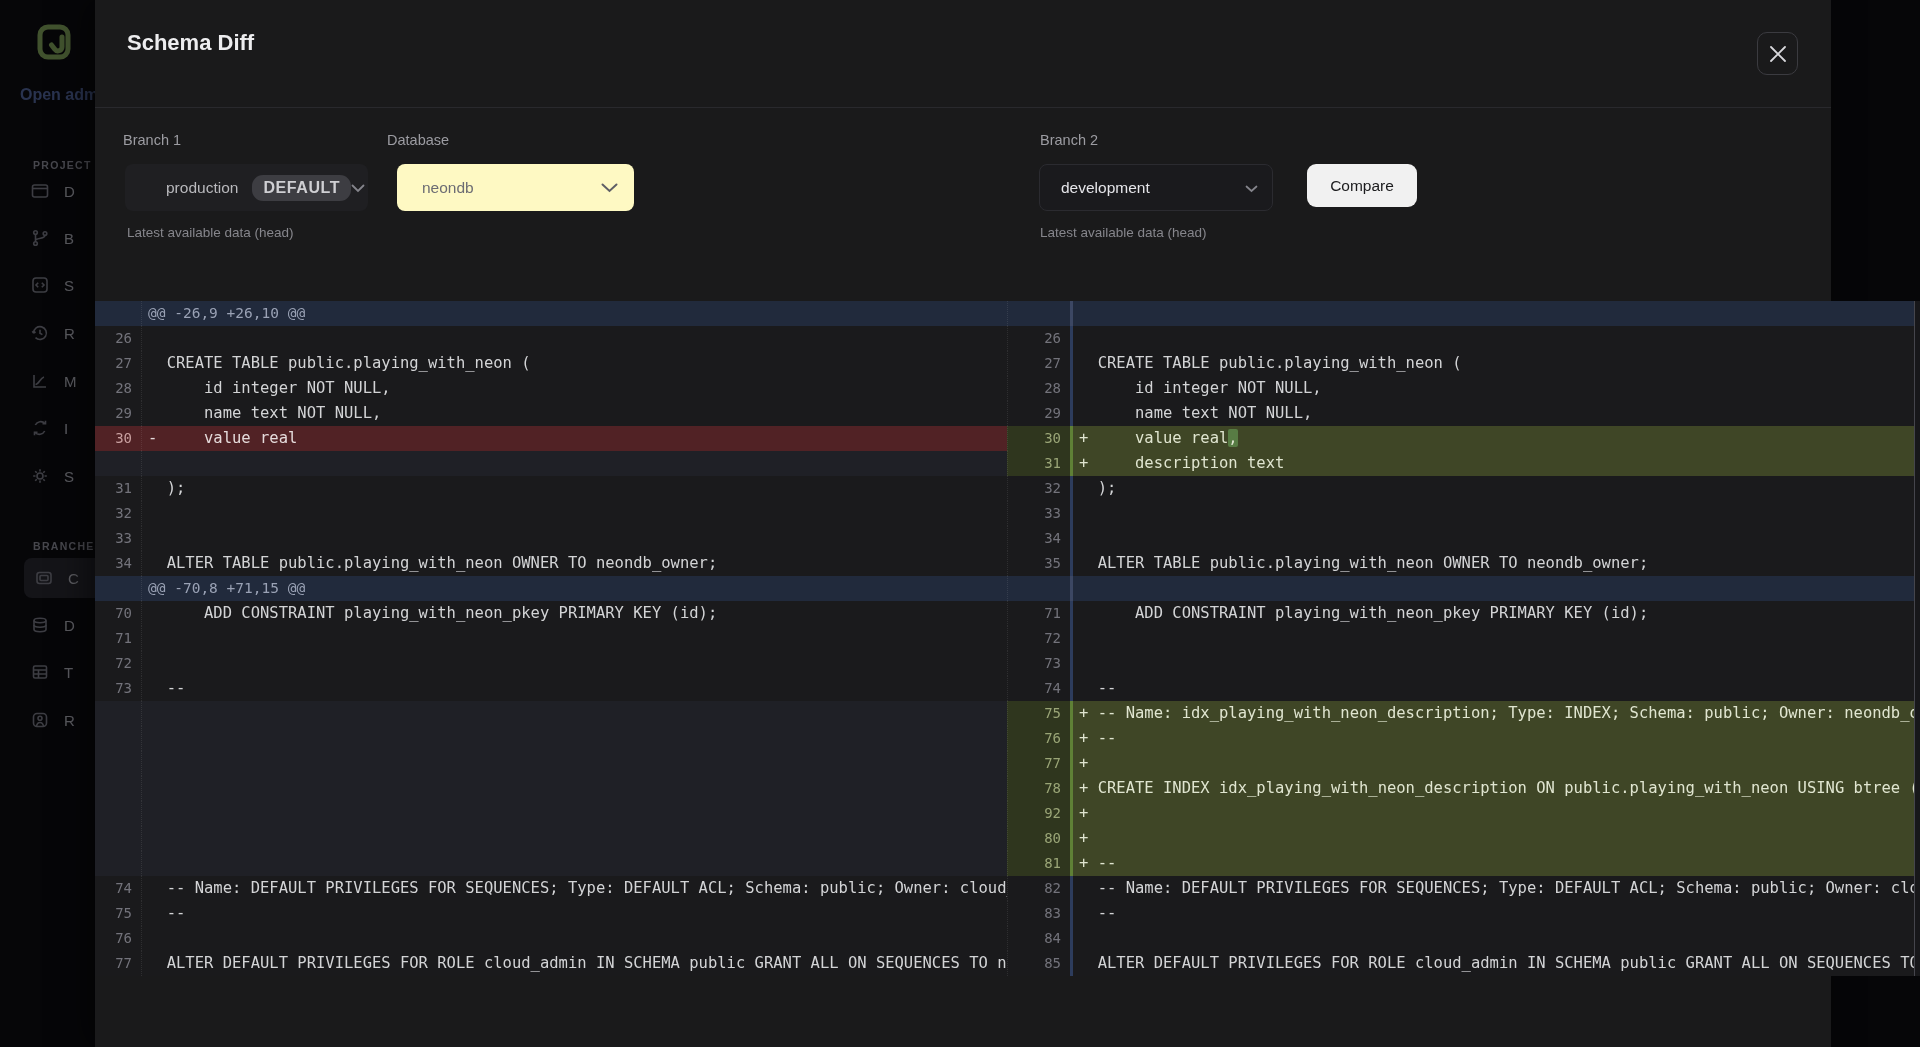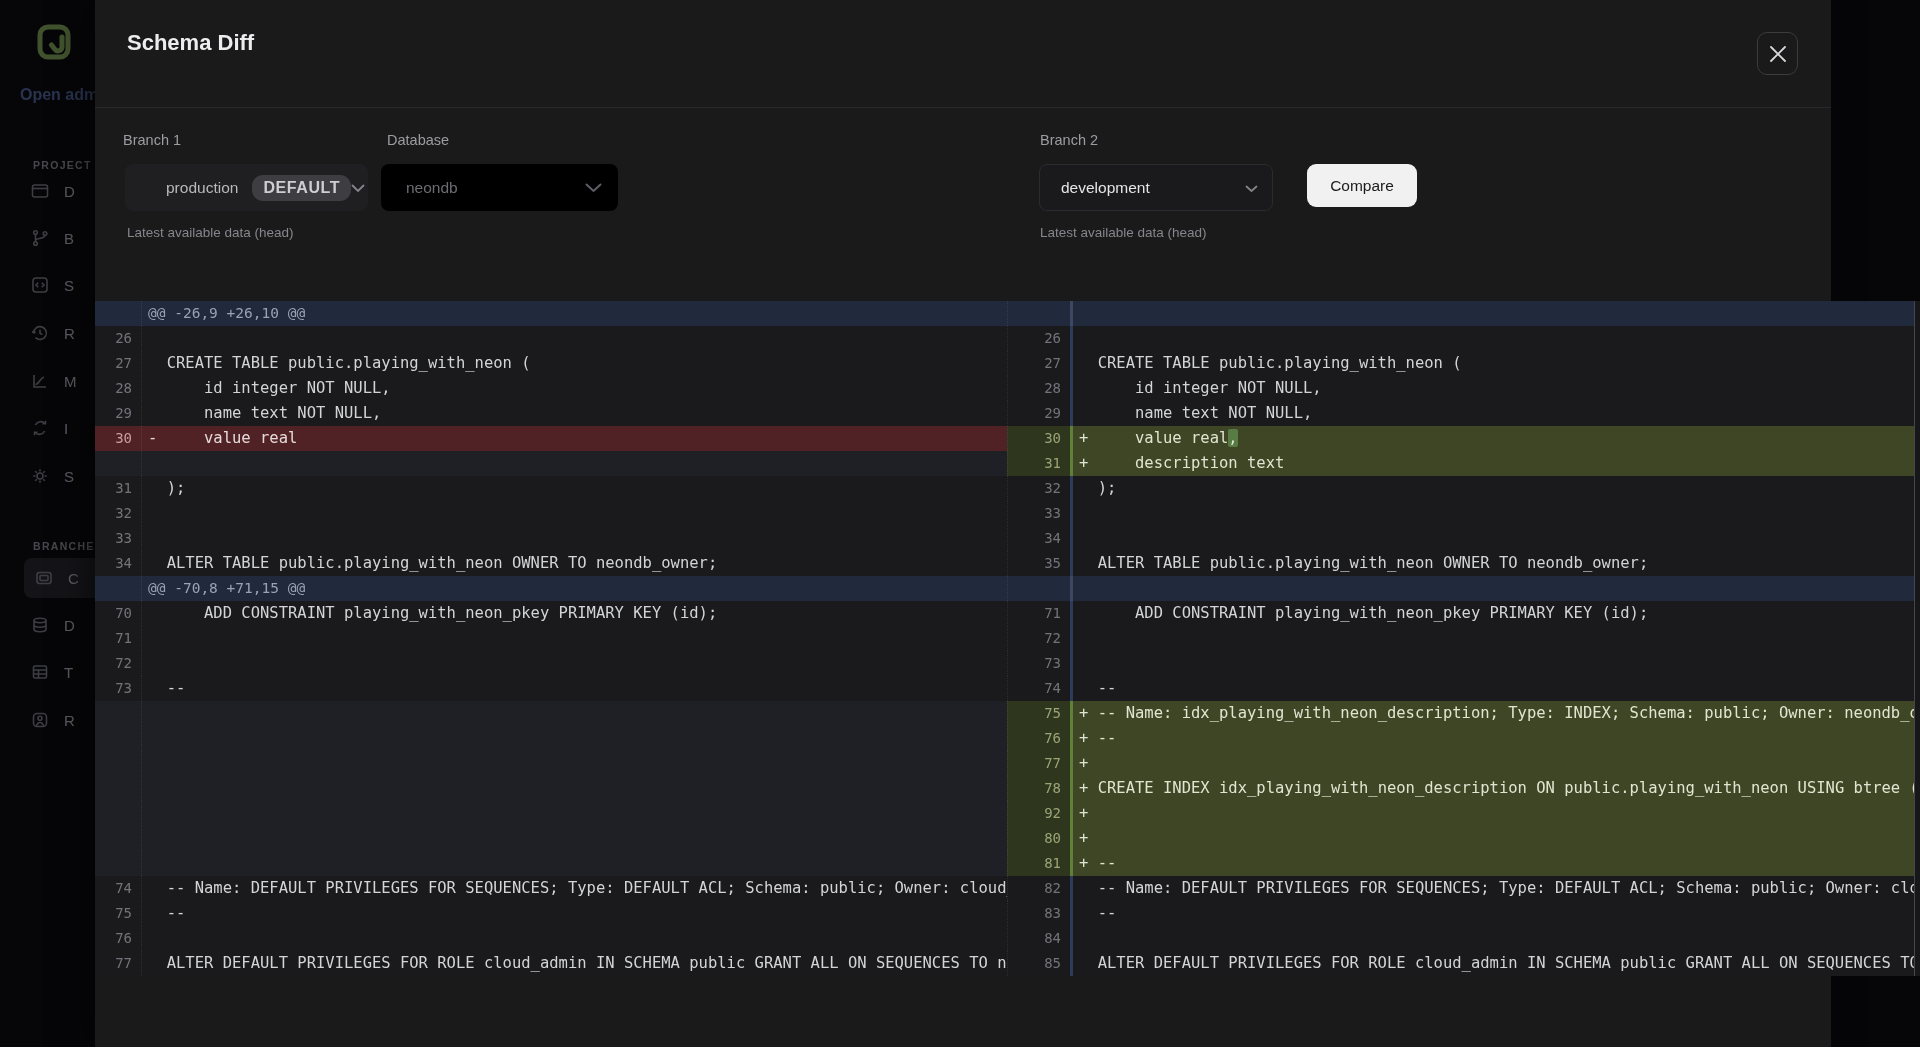--- a/index.html
+++ b/index.html
@@ -22,21 +22,21 @@
   .modal{position:absolute;left:95px;top:0;width:1736px;height:1047px;background:#1a1a1b;box-shadow:-8px 0 30px rgba(0,0,0,.5);}
   .m-header{position:absolute;left:0;top:0;width:100%;height:107px;border-bottom:1px solid #29292d;}
   .m-title{position:absolute;left:32px;top:30px;font-size:22px;font-weight:600;color:#ededef;}
   .close-btn{position:absolute;top:32px;right:33px;width:41px;height:43px;border-radius:10px;border:1.5px solid #3b3b40;
     background:transparent;display:flex;align-items:center;justify-content:center;cursor:pointer;color:#d8d8dc;}
 
   .ctl-label{position:absolute;top:132px;font-size:14.5px;color:#9c9ca2;}
   .ctl-meta{position:absolute;top:225px;font-size:13.5px;color:#86868c;}
   .sel{position:absolute;top:164px;height:47px;border-radius:8px;display:flex;align-items:center;box-sizing:border-box;cursor:pointer;}
   .sel-b1{left:30px;width:243px;background:#1f1f22;padding:0 16px 0 25px;}
-  .sel-db{left:286px;width:237px;background:#000000;padding:0 16px 0 25px;justify-content:space-between;}
+  .sel-db{left:302px;width:237px;background:#fef9c3;padding:0 16px 0 25px;justify-content:space-between;}
   .sel-b2{left:944px;width:234px;background:#1a1a1d;border:1px solid #2b2b30;padding:0 14px 0 21px;}
   .sel-text{font-size:15.5px;white-space:nowrap;}
   .sel-b1 .sel-text{color:#b9b9bd;margin-left:16px;}
   .sel-db .sel-text{color:#6c6c73;}
   .sel-b2 .sel-text{color:#e5e5e9;font-weight:400;}
   .badge{margin-left:14px;background:#3d3d42;color:#cfcfd3;font-size:16px;font-weight:700;letter-spacing:.6px;
     padding:4px 11px;border-radius:11px;white-space:nowrap;}
   .chev{margin-left:auto;color:#85858c;display:block;flex:0 0 auto;}
   .sel-db .chev{color:#5f5f66;}
   .compare-btn{position:absolute;left:1212px;top:164px;width:110px;height:43px;border:none;border-radius:9px;

